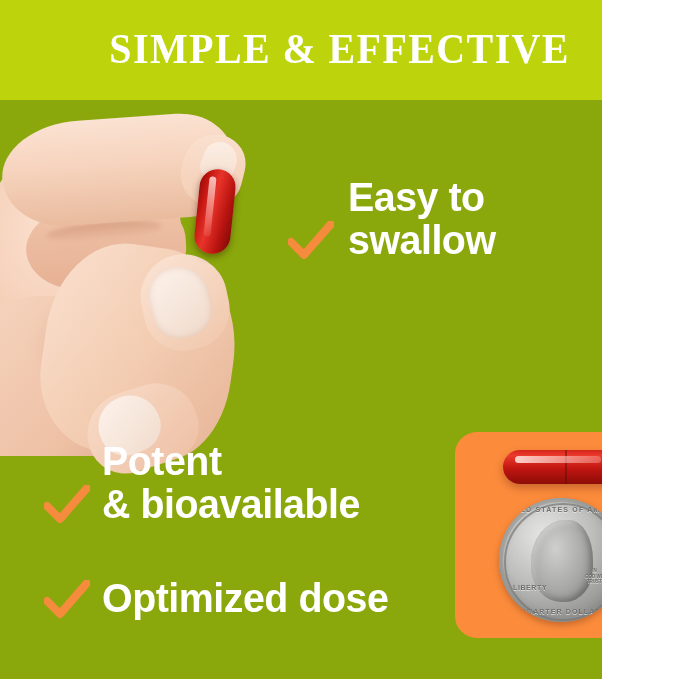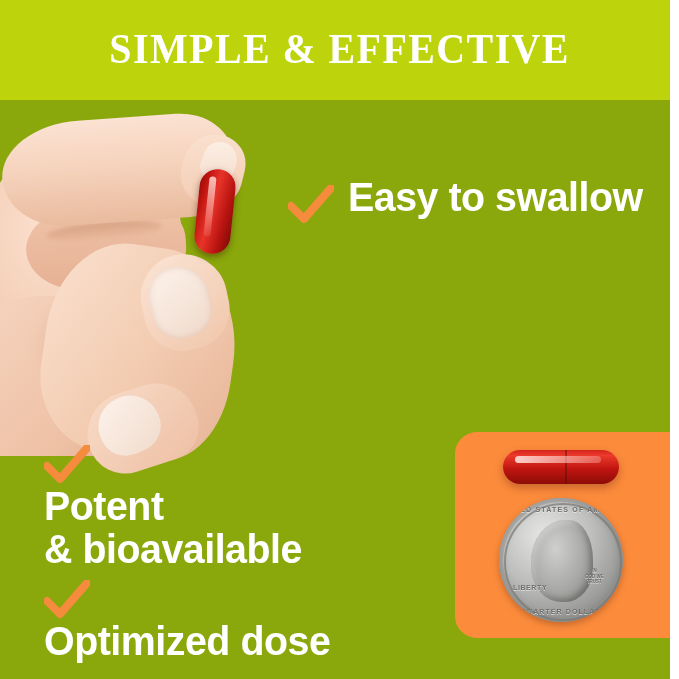--- a/index.html
+++ b/index.html
@@ -2,21 +2,21 @@
 <html><head>
 <meta charset="utf-8">
 <style>
   html, body {
     margin: 0;
     padding: 0;
     background: #ffffff;
   }
   #infographic {
     position: relative;
-    width: 670px;
+    width: 602px;
     height: 679px;
     overflow: hidden;
     font-family: "Liberation Sans", sans-serif;
     background: #a21caf;
     user-select: none;
   }
 
   
   .header-band {
     position: absolute;
@@ -183,21 +183,21 @@
     left: 9px; top: 8px;
     width: 7px; height: 60px;
     border-radius: 5px;
     background: linear-gradient(180deg, rgba(255,220,215,0.85), rgba(255,170,160,0.15));
   }
 
   
   .check-item {
     position: absolute;
     display: flex;
-    align-items: flex-start;
+    align-items: flex-end;
   }
   .check-icon {
     flex: 0 0 auto;
     display: block;
   }
   .check-label {
     color: #ffffff;
     font-family: "Liberation Sans", sans-serif;
     font-weight: bold;
     font-size: 41px;
@@ -205,23 +205,23 @@
     letter-spacing: -0.5px;
     white-space: pre-line;
     transform: scaleX(0.96);
     transform-origin: left top;
   }
 
   #item-easy   { left: 288px; top: 176px; }
   #item-easy .check-icon  { margin-right: 14px; margin-top: 9px; }
   #item-no     { left: 288px; top: 274px; }
   #item-no .check-icon    { margin-right: 14px; margin-top: 9px; }
-  #item-potent { left: 44px;  top: 440px; flex-direction: column; }
+  #item-potent { left: 44px;  top: 440px; }
   #item-potent .check-icon{ margin-right: 12px; margin-top: 5px; }
-  #item-dose   { left: 44px;  top: 572px; flex-direction: column; }
+  #item-dose   { left: 44px;  top: 572px; }
   #item-dose .check-icon  { margin-right: 12px; margin-top: 8px; }
 
   
   .size-card {
     position: absolute;
     left: 455px;
     top: 432px;
     width: 240px;
     height: 206px;
     background: #fc8c3c;

